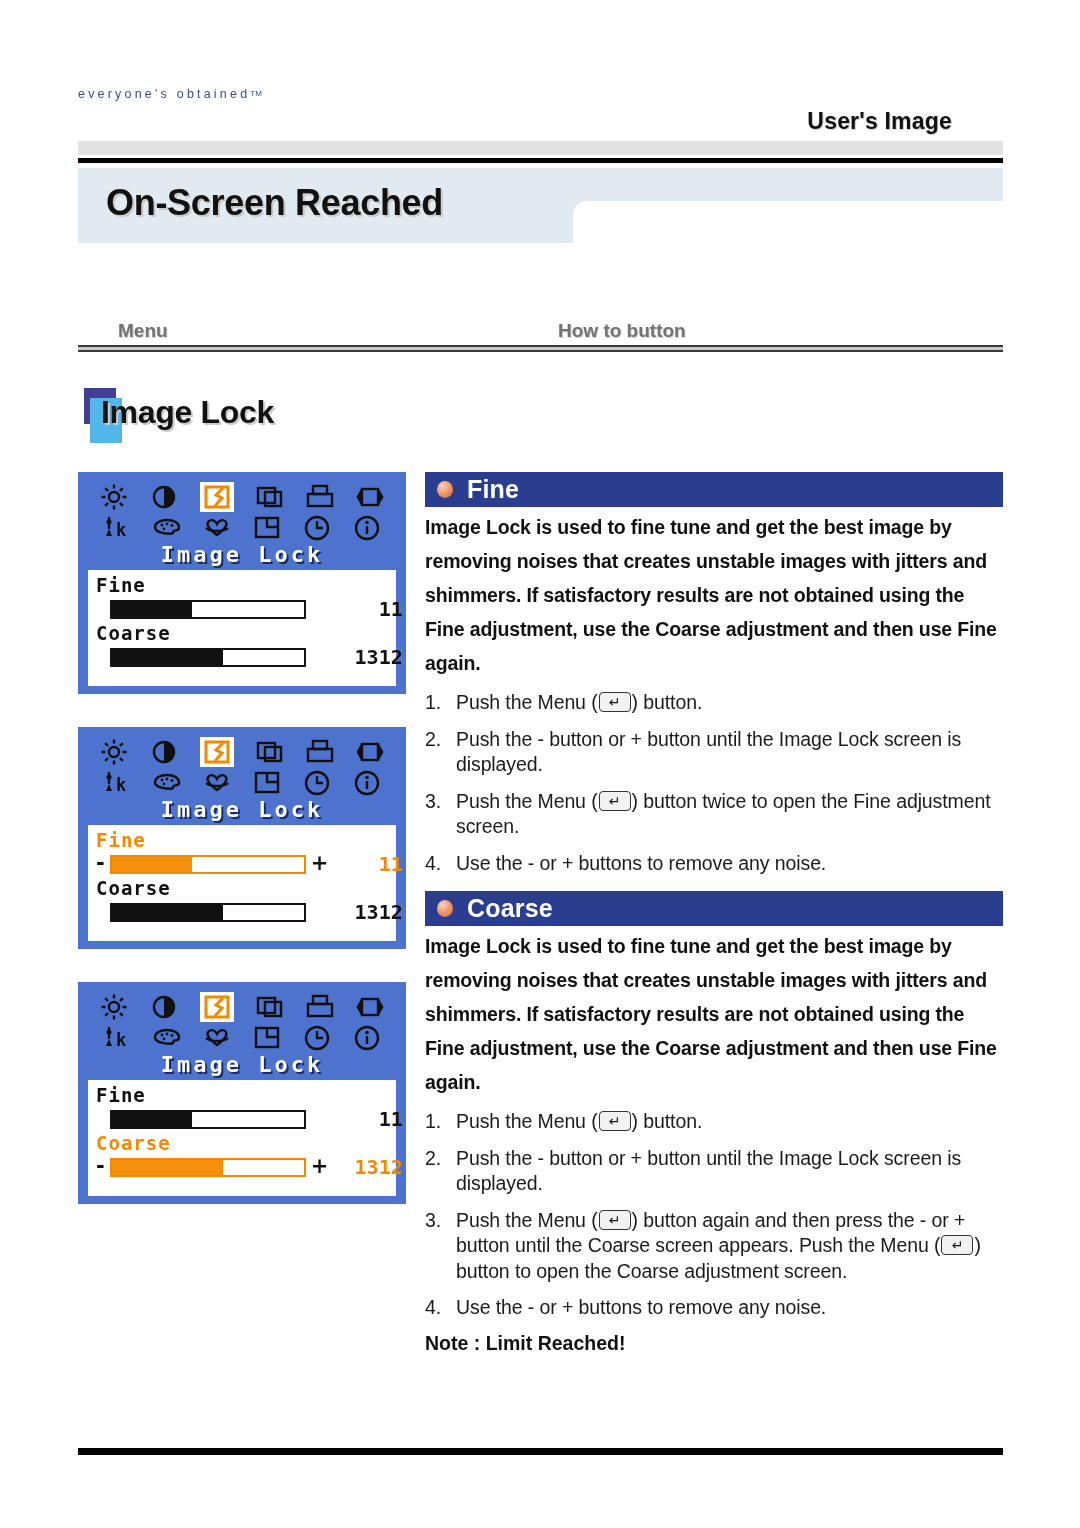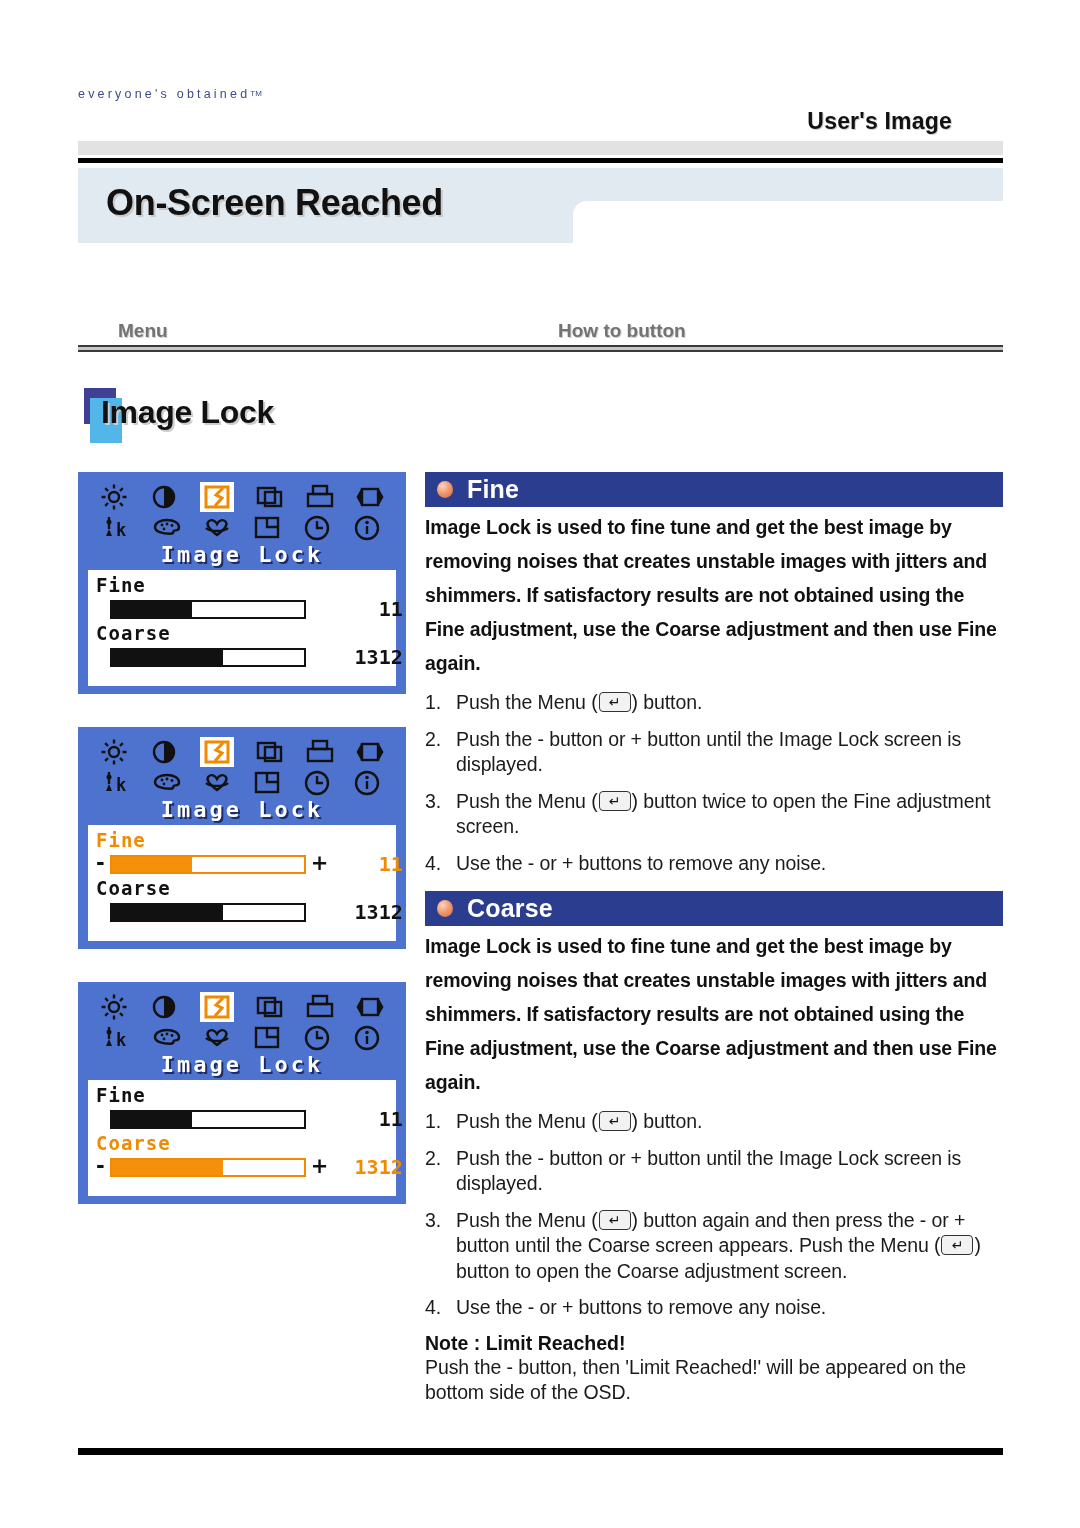--- a/index.html
+++ b/index.html
@@ -798,16 +798,15 @@
       <span class="sec-header-label">Coarse</span>
    </div>
     <div class="sec-body">Image Lock is used to fine tune and get the best image by removing noises that creates unstable images with jitters and shimmers. If satisfactory results are not obtained using the Fine adjustment, use the Coarse adjustment and then use Fine again.</div>
     <ol class="steps">
       <li><span class="num">1.</span><span>Push the Menu (</span><span class="menu-glyph"></span><span>) button.</span></li>
       <li><span class="num">2.</span><span>Push the - button or + button until the Image Lock screen is displayed.</span></li>
       <li><span class="num">3.</span><span>Push the Menu (</span><span class="menu-glyph"></span><span>) button again and then  press the - or + button until the Coarse screen appears. Push the Menu (</span><span class="menu-glyph"></span><span>) button to open the Coarse adjustment screen.</span></li>
       <li><span class="num">4.</span><span>Use the - or + buttons to remove any noise.</span></li>
     </ol>
     <div class="note-title">Note : Limit Reached!</div>
-  <div class="note-body">Push the - button, then 'Limit Reached!' will be appeared on the bottom side of the OSD.</div>
   </div>
 
 <div class="footer-rule"></div>
 
 </body></html>

